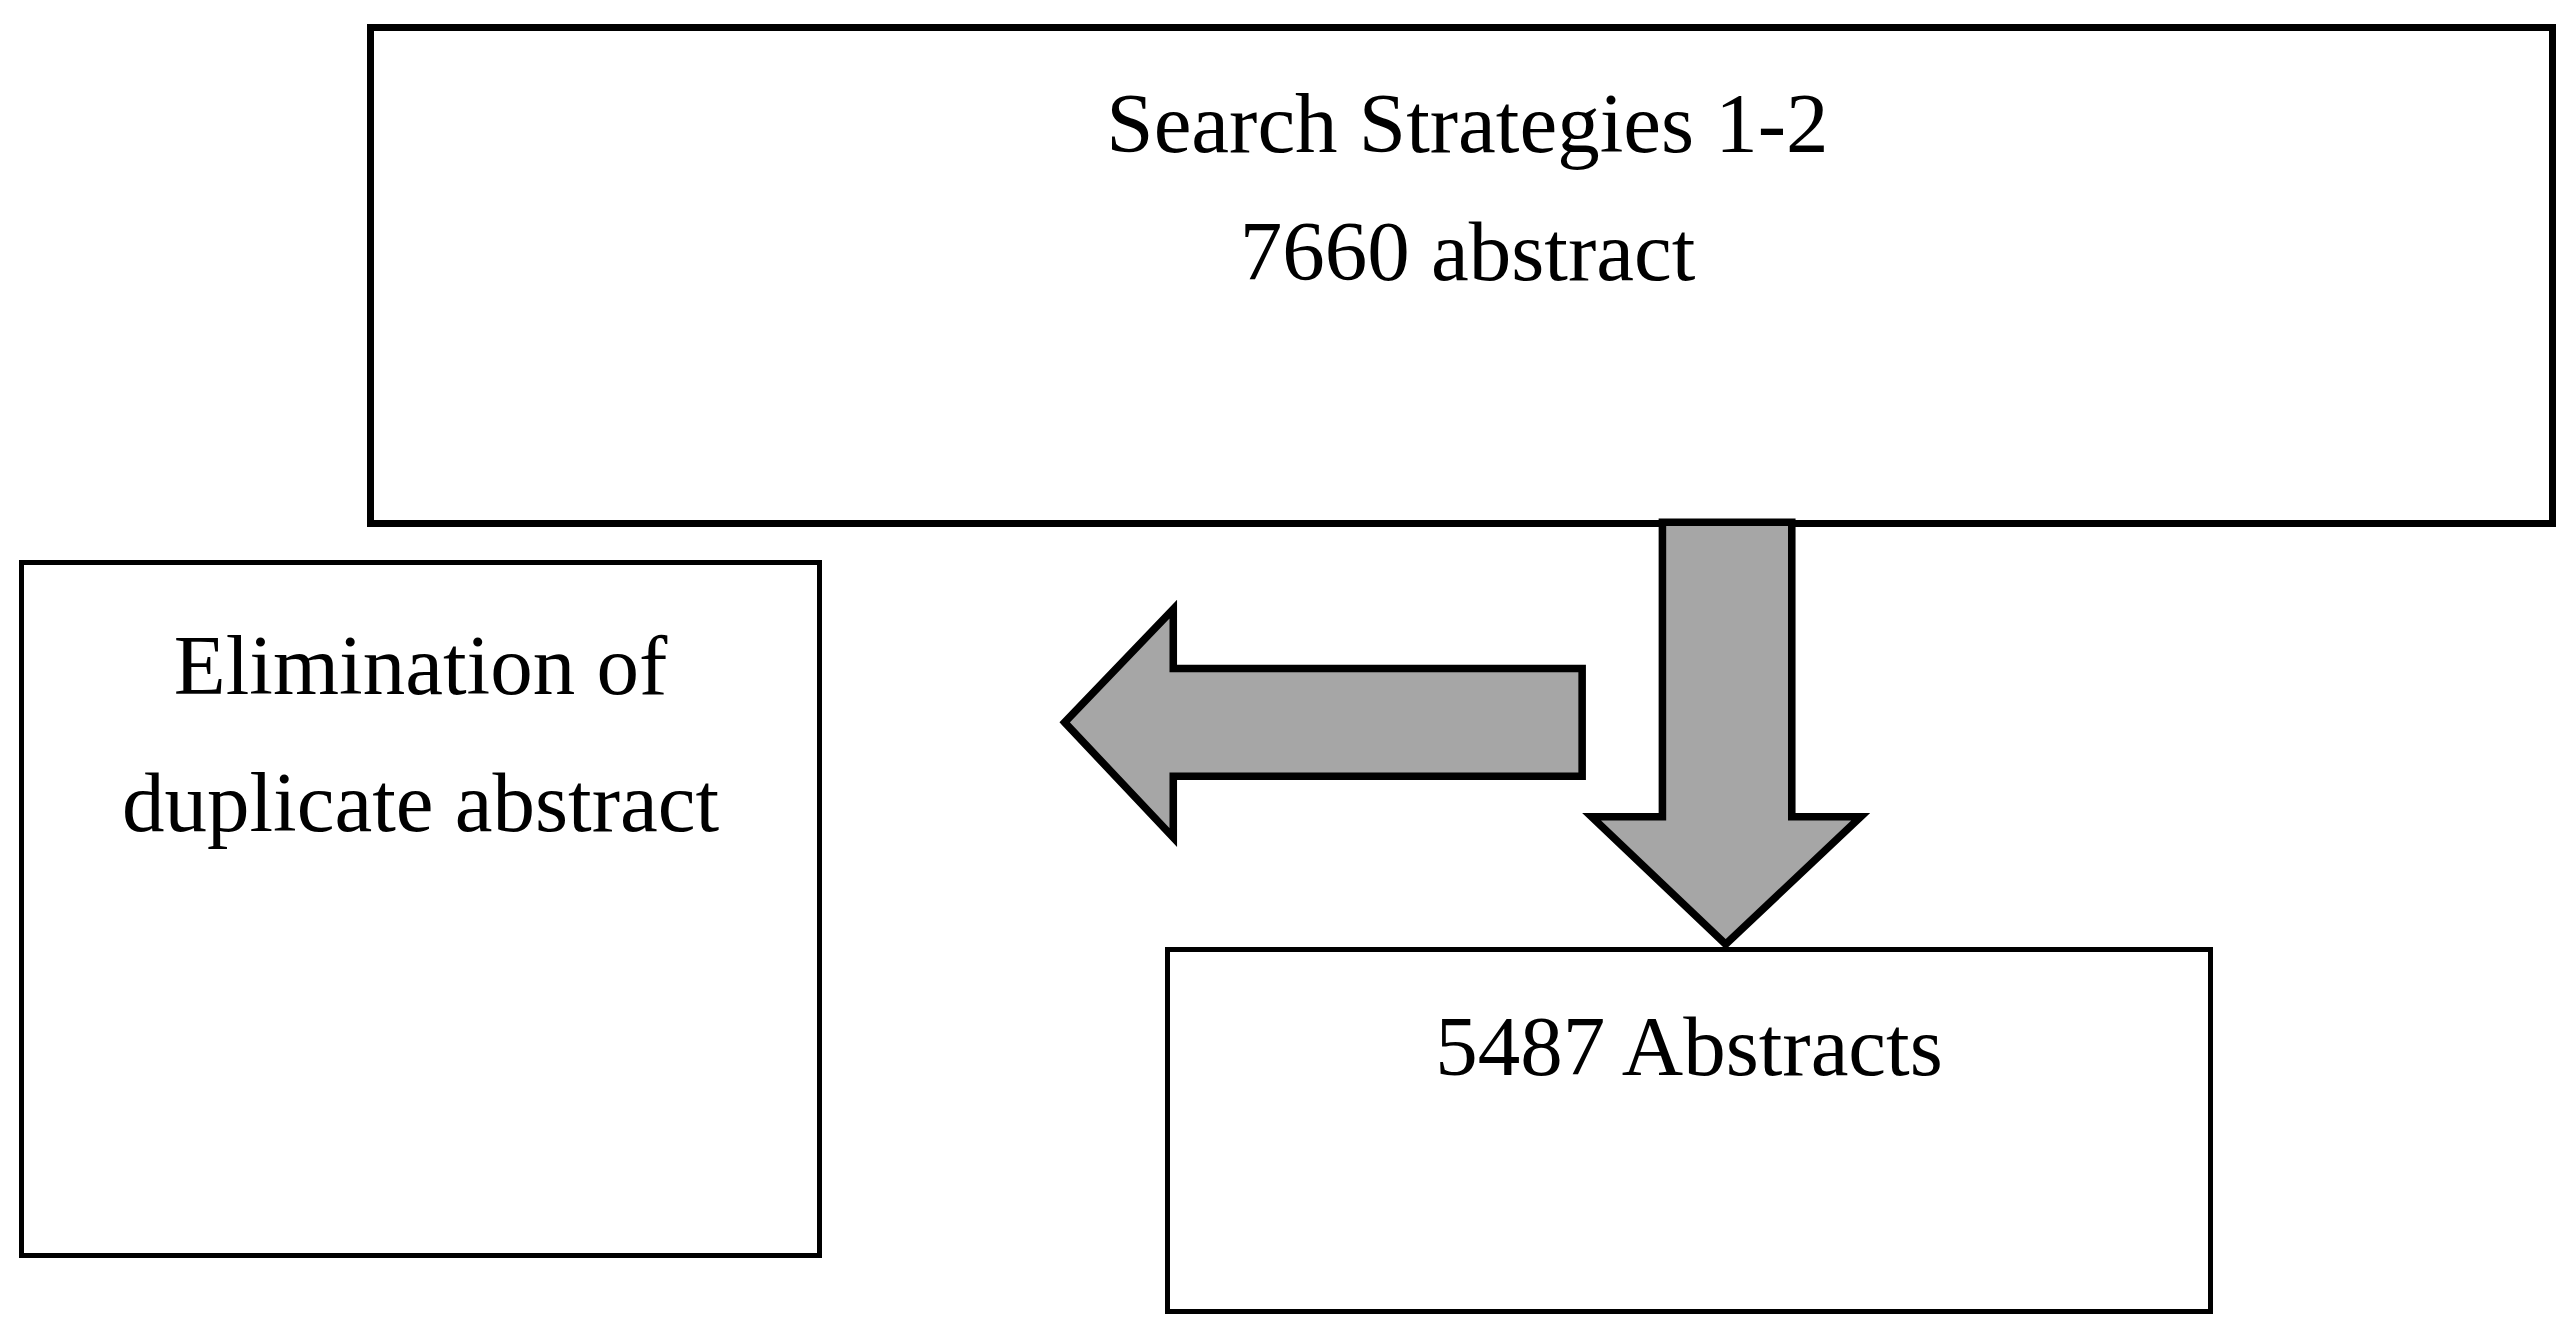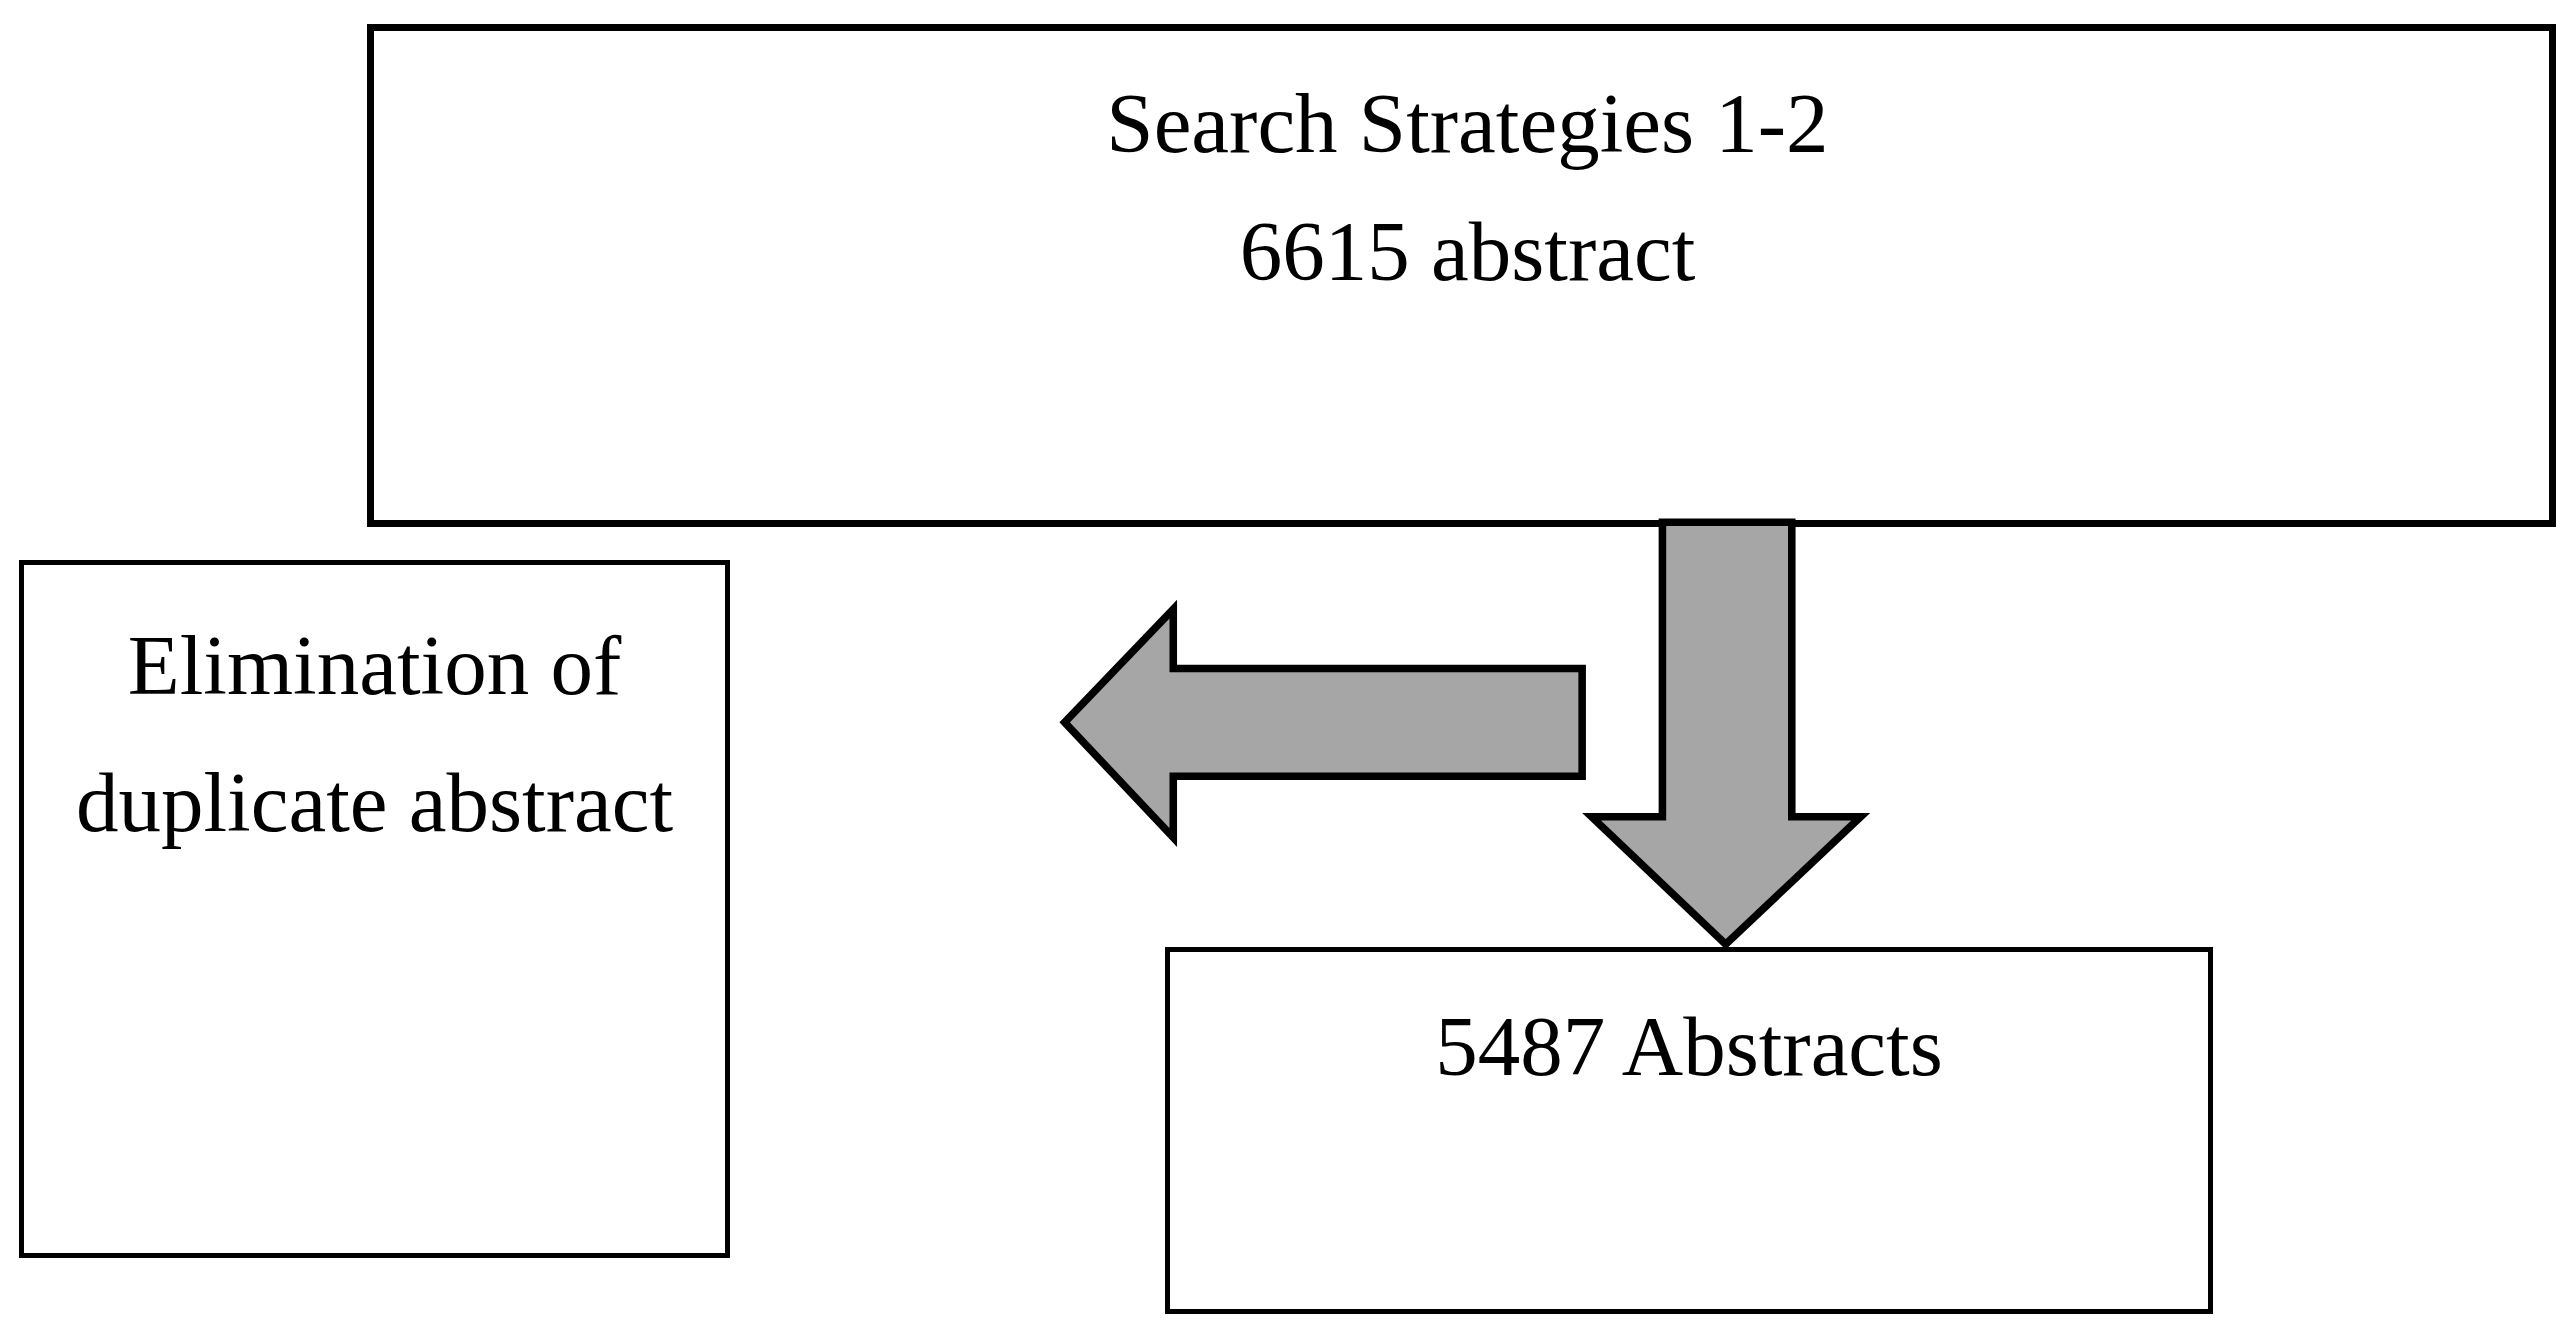--- a/index.html
+++ b/index.html
@@ -32,21 +32,21 @@
     height: 503px;
     border: 7.6px solid var(--box-border, #000000);
     padding-top: 28px;
     font-size: 85px;
     line-height: 128px;
     padding-left: 12px;
   }
   .box-elimination {
     left: 19px;
     top: 560px;
-    width: 711px;
+    width: 803px;
     height: 698px;
     border: 5.7px solid var(--box-border, #000000);
     padding-top: 32px;
     font-size: 85px;
     line-height: 137px;
   }
   .box-abstracts {
     left: 1165px;
     top: 947px;
     width: 1048px;
@@ -65,21 +65,21 @@
     pointer-events: none;
   }
 </style>
 </head>
 <body>
 
 <div class="canvas">
 
   <div class="box box-search">
     <div class="line">Search Strategies 1-2</div>
-    <div class="line">6615 abstract</div>
+    <div class="line">7660 abstract</div>
   </div>
 
   <div class="box box-elimination">
     <div class="line">Elimination of</div>
     <div class="line">duplicate abstract</div>
   </div>
 
   <div class="box box-abstracts">
     <div class="line">5487 Abstracts</div>
   </div>

